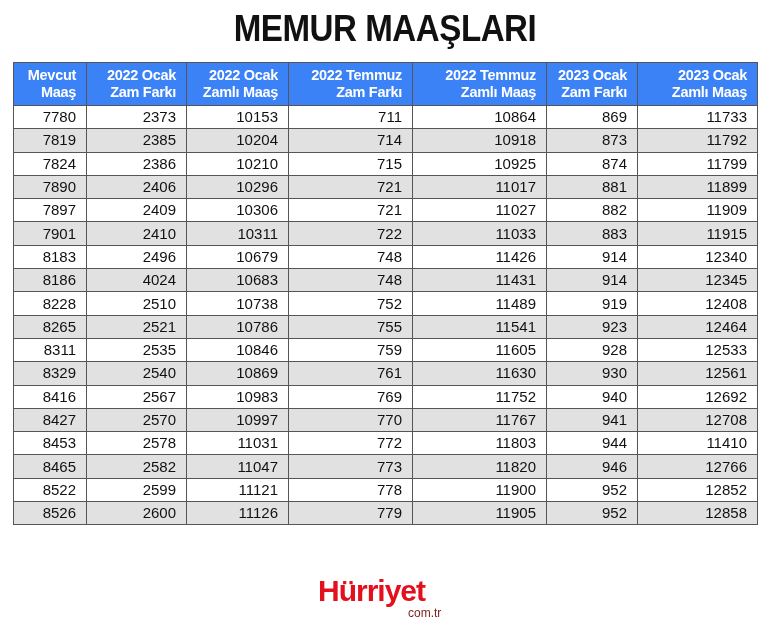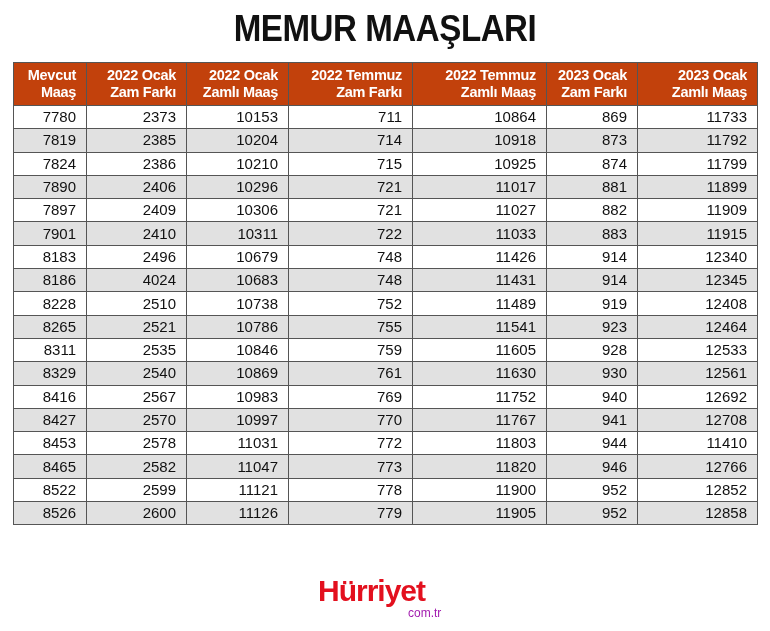--- a/index.html
+++ b/index.html
@@ -14,39 +14,39 @@
       border-collapse: collapse; table-layout: fixed;
     }
     table.salary col.c0 { width: 73px; }
     table.salary col.c1 { width: 100px; }
     table.salary col.c2 { width: 102px; }
     table.salary col.c3 { width: 124px; }
     table.salary col.c4 { width: 134px; }
     table.salary col.c5 { width: 91px; }
     table.salary col.c6 { width: 120px; }
     table.salary th {
-      background: #c2410c; color: #ffffff; font-weight: 700; font-size: 14.5px;
+      background: #3b82f6; color: #ffffff; font-weight: 700; font-size: 14.5px;
       line-height: 17px; height: 42px; padding: 0 10px 0 4px; text-align: right;
       border: 1px solid #555555; vertical-align: middle; letter-spacing: -0.3px;
     }
     table.salary td {
       font-size: 15px; color: #111111; height: 22.3px; padding: 0 10px 0 4px;
       text-align: right; border: 1px solid #555555; line-height: 20px;
     }
     table.salary tr.even td { background: #e1e1e1; }
     table.salary tr.odd td { background: #ffffff; }
     .logo {
       position: absolute; left: 318px; top: 575px; width: 140px; height: 48px; text-align: right;
     }
     .logo-main {
       position: absolute; left: 0; top: 0; font-family: "Liberation Sans", sans-serif;
       font-weight: 700; font-size: 30px; color: #e3101e; letter-spacing: -1px; line-height: 32px;
     }
     .logo-sub {
-      position: absolute; left: 90px; top: 31px; font-size: 12px; color: #a21caf; line-height: 14px;
+      position: absolute; left: 90px; top: 31px; font-size: 12px; color: #7f1d1d; line-height: 14px;
     }
   </style>
 </head>
 <body>
 
 <div class="title">MEMUR MAAŞLARI</div>
 
 <table class="salary">
   <colgroup>
     <col class="c0">

